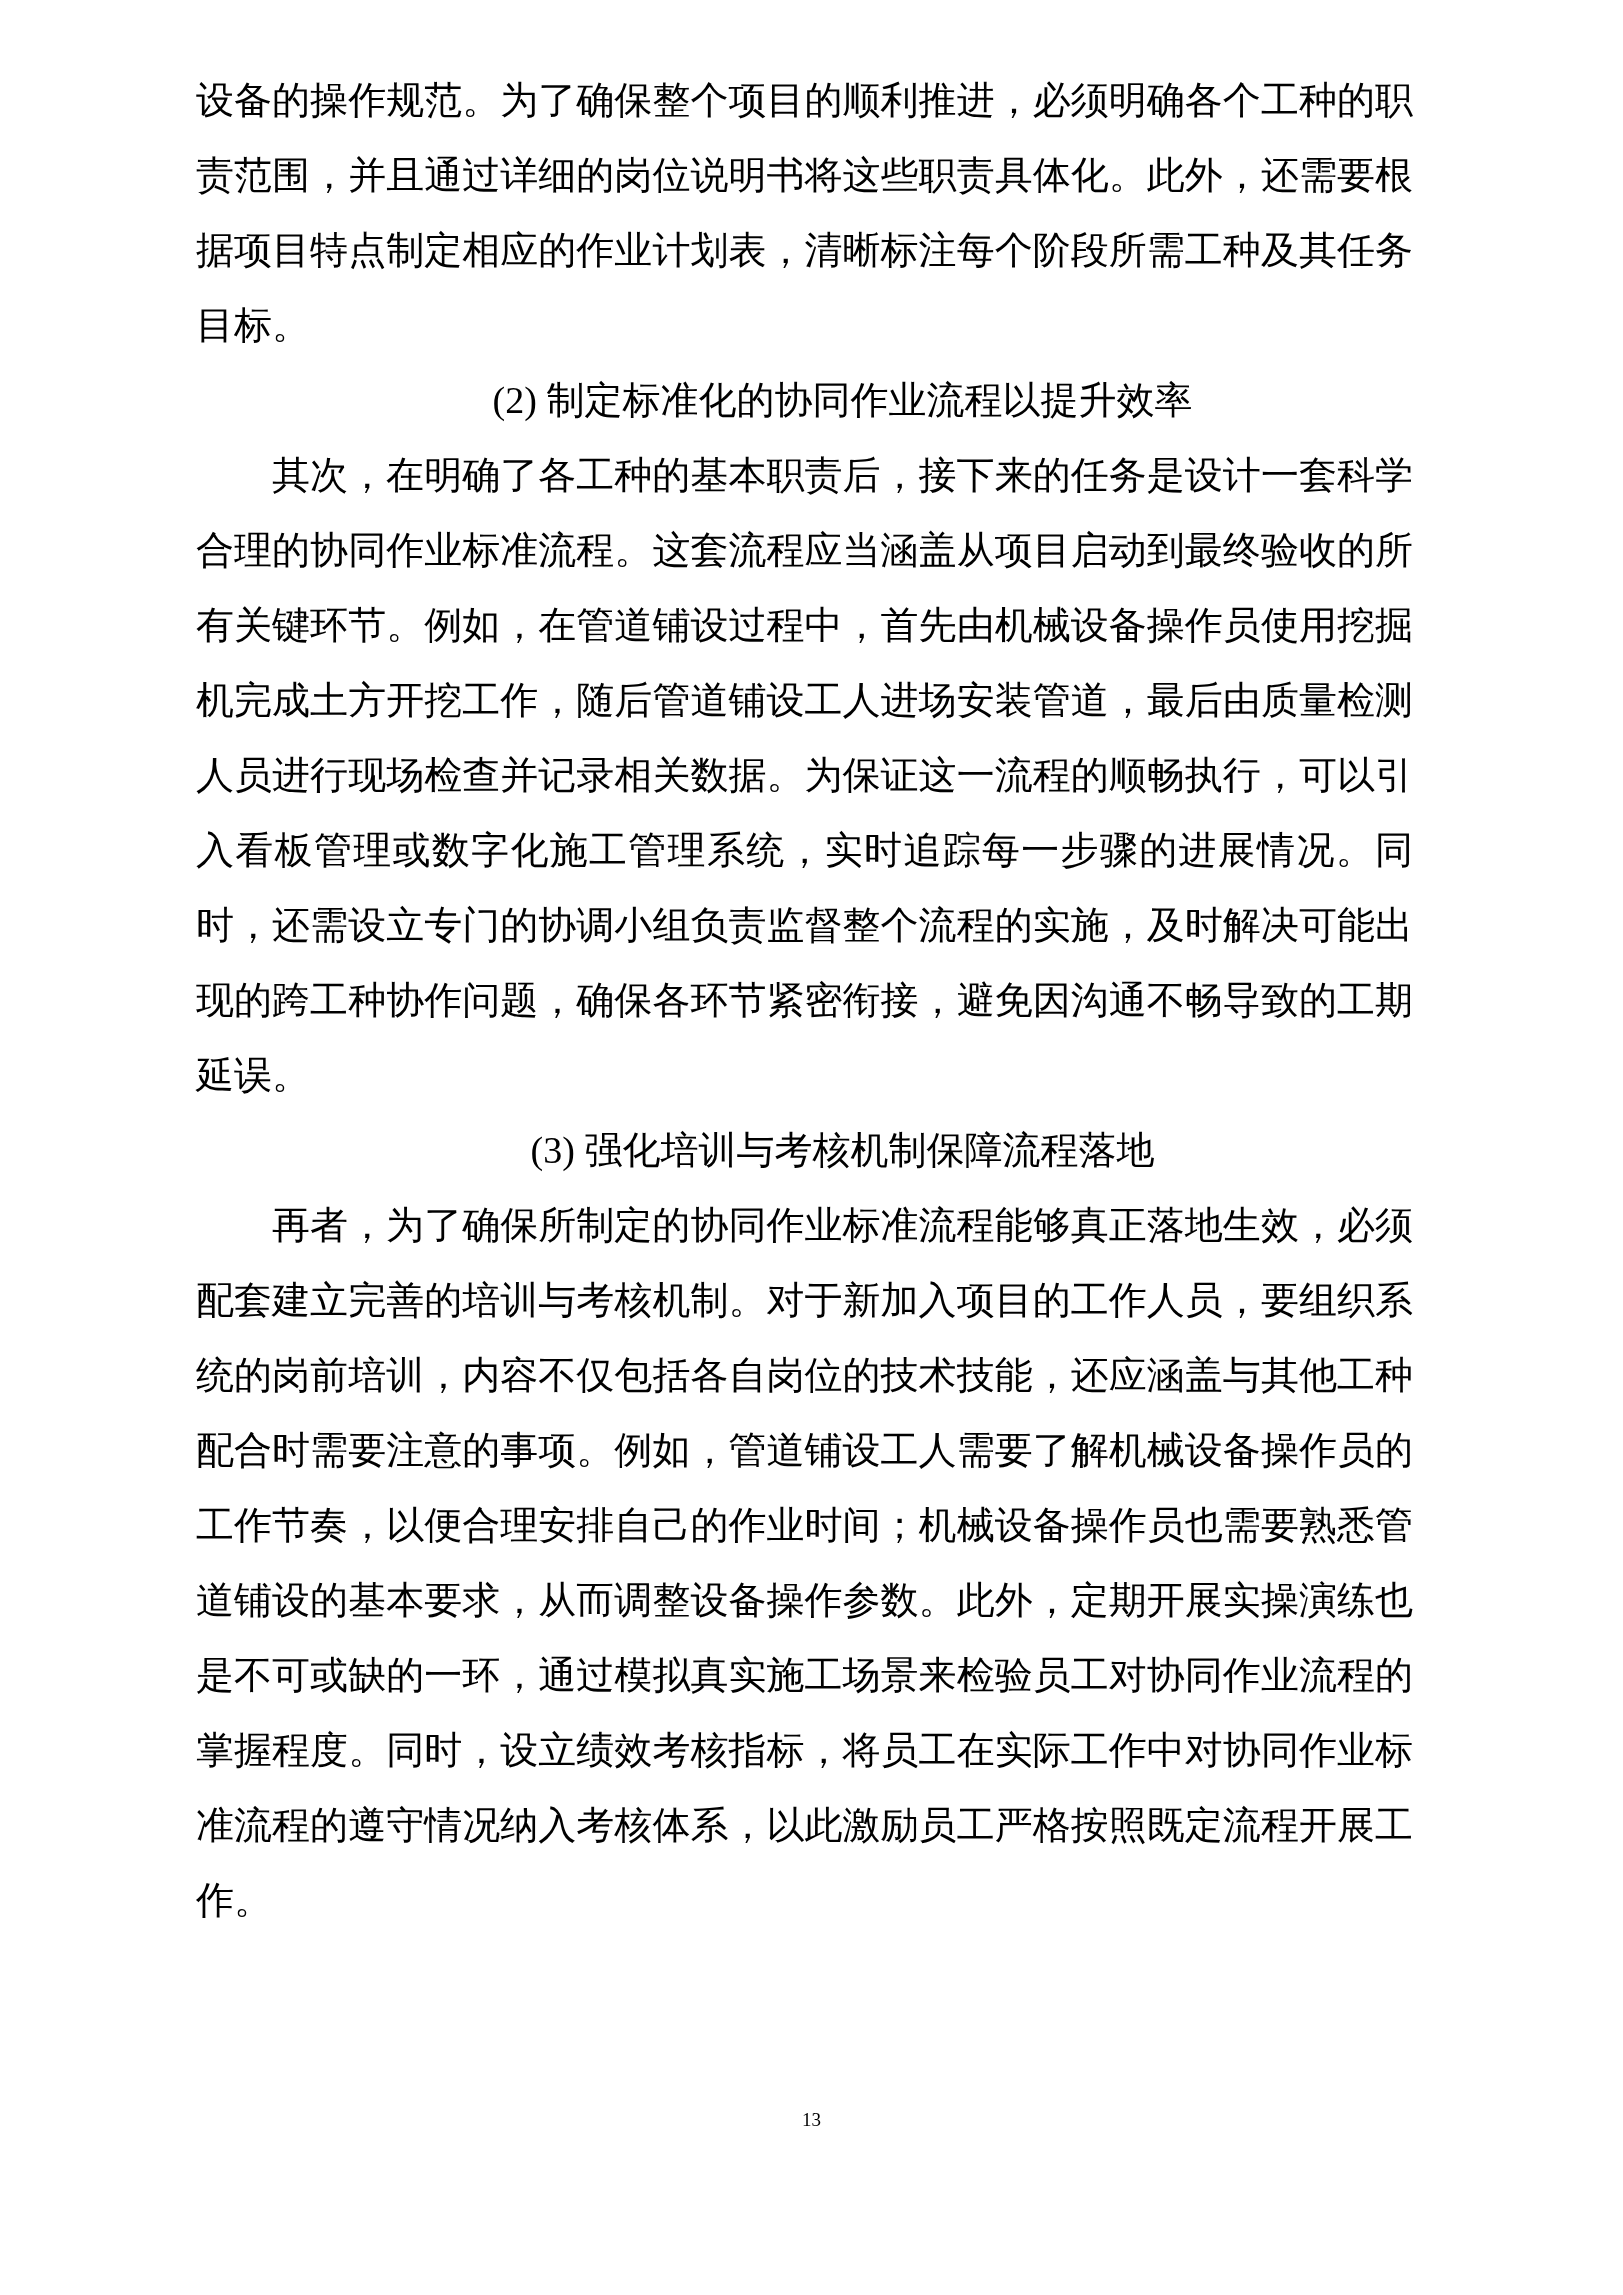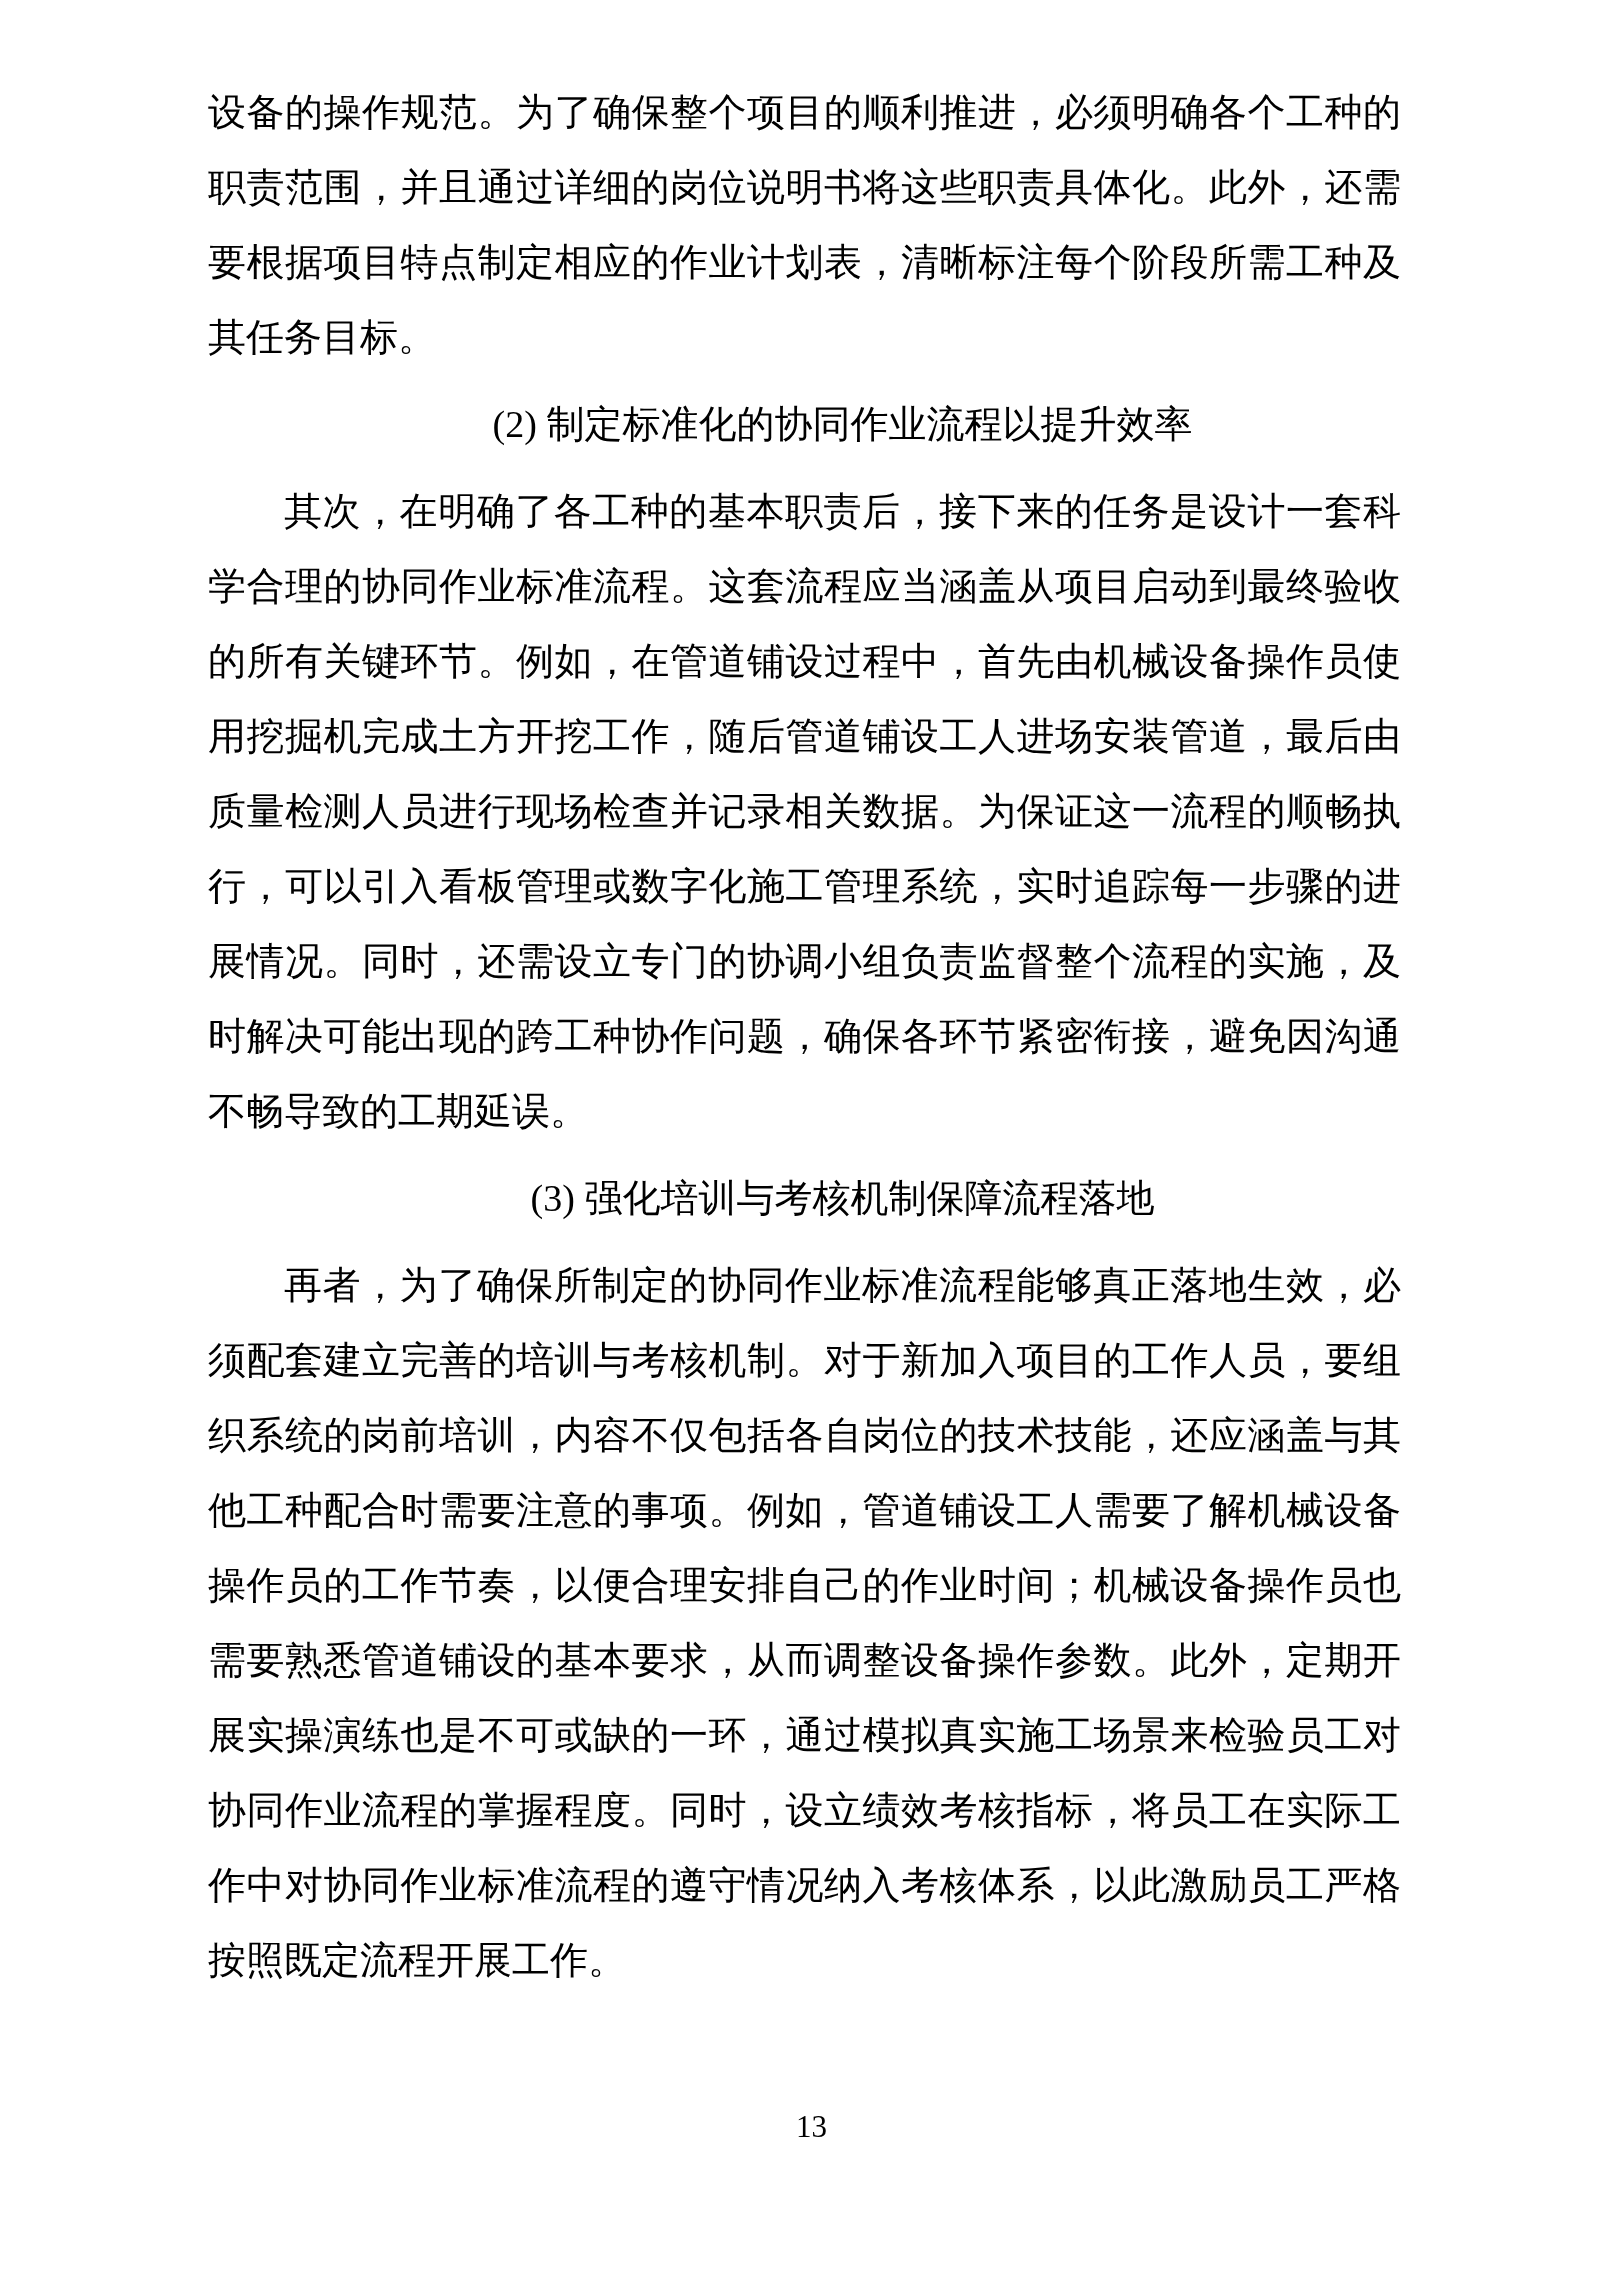--- a/index.html
+++ b/index.html
@@ -16,35 +16,35 @@
   .content {
     position: absolute;
     left: 196px;
     top: 63px;
     width: 1217px;
     font-size: 38px;
     line-height: 75px;
     text-align: justify;
     line-break: strict;
   }
-  .content p { margin: 12px; }
+  .content p { margin: 0; }
   .para { text-indent: 2em; }
   .para-no-indent { text-indent: 0; }
   .heading {
     text-indent: 2em;
     margin: 9.2px 0;
     text-align: center;
   }
   .page-number {
     position: absolute;
     top: 2110px;
     left: 0;
     width: 100%;
     text-align: center;
-    font-size: 31px;
+    font-size: 19px;
     line-height: 1.1;
   }
 </style>
 </head>
 <body>
 
 <div class="page">
   <div class="content">
     <p class="para para-no-indent">设备的操作规范。为了确保整个项目的顺利推进，必须明确各个工种的职责范围，并且通过详细的岗位说明书将这些职责具体化。此外，还需要根据项目特点制定相应的作业计划表，清晰标注每个阶段所需工种及其任务目标。</p>
     <p class="heading">(2) 制定标准化的协同作业流程以提升效率</p>

